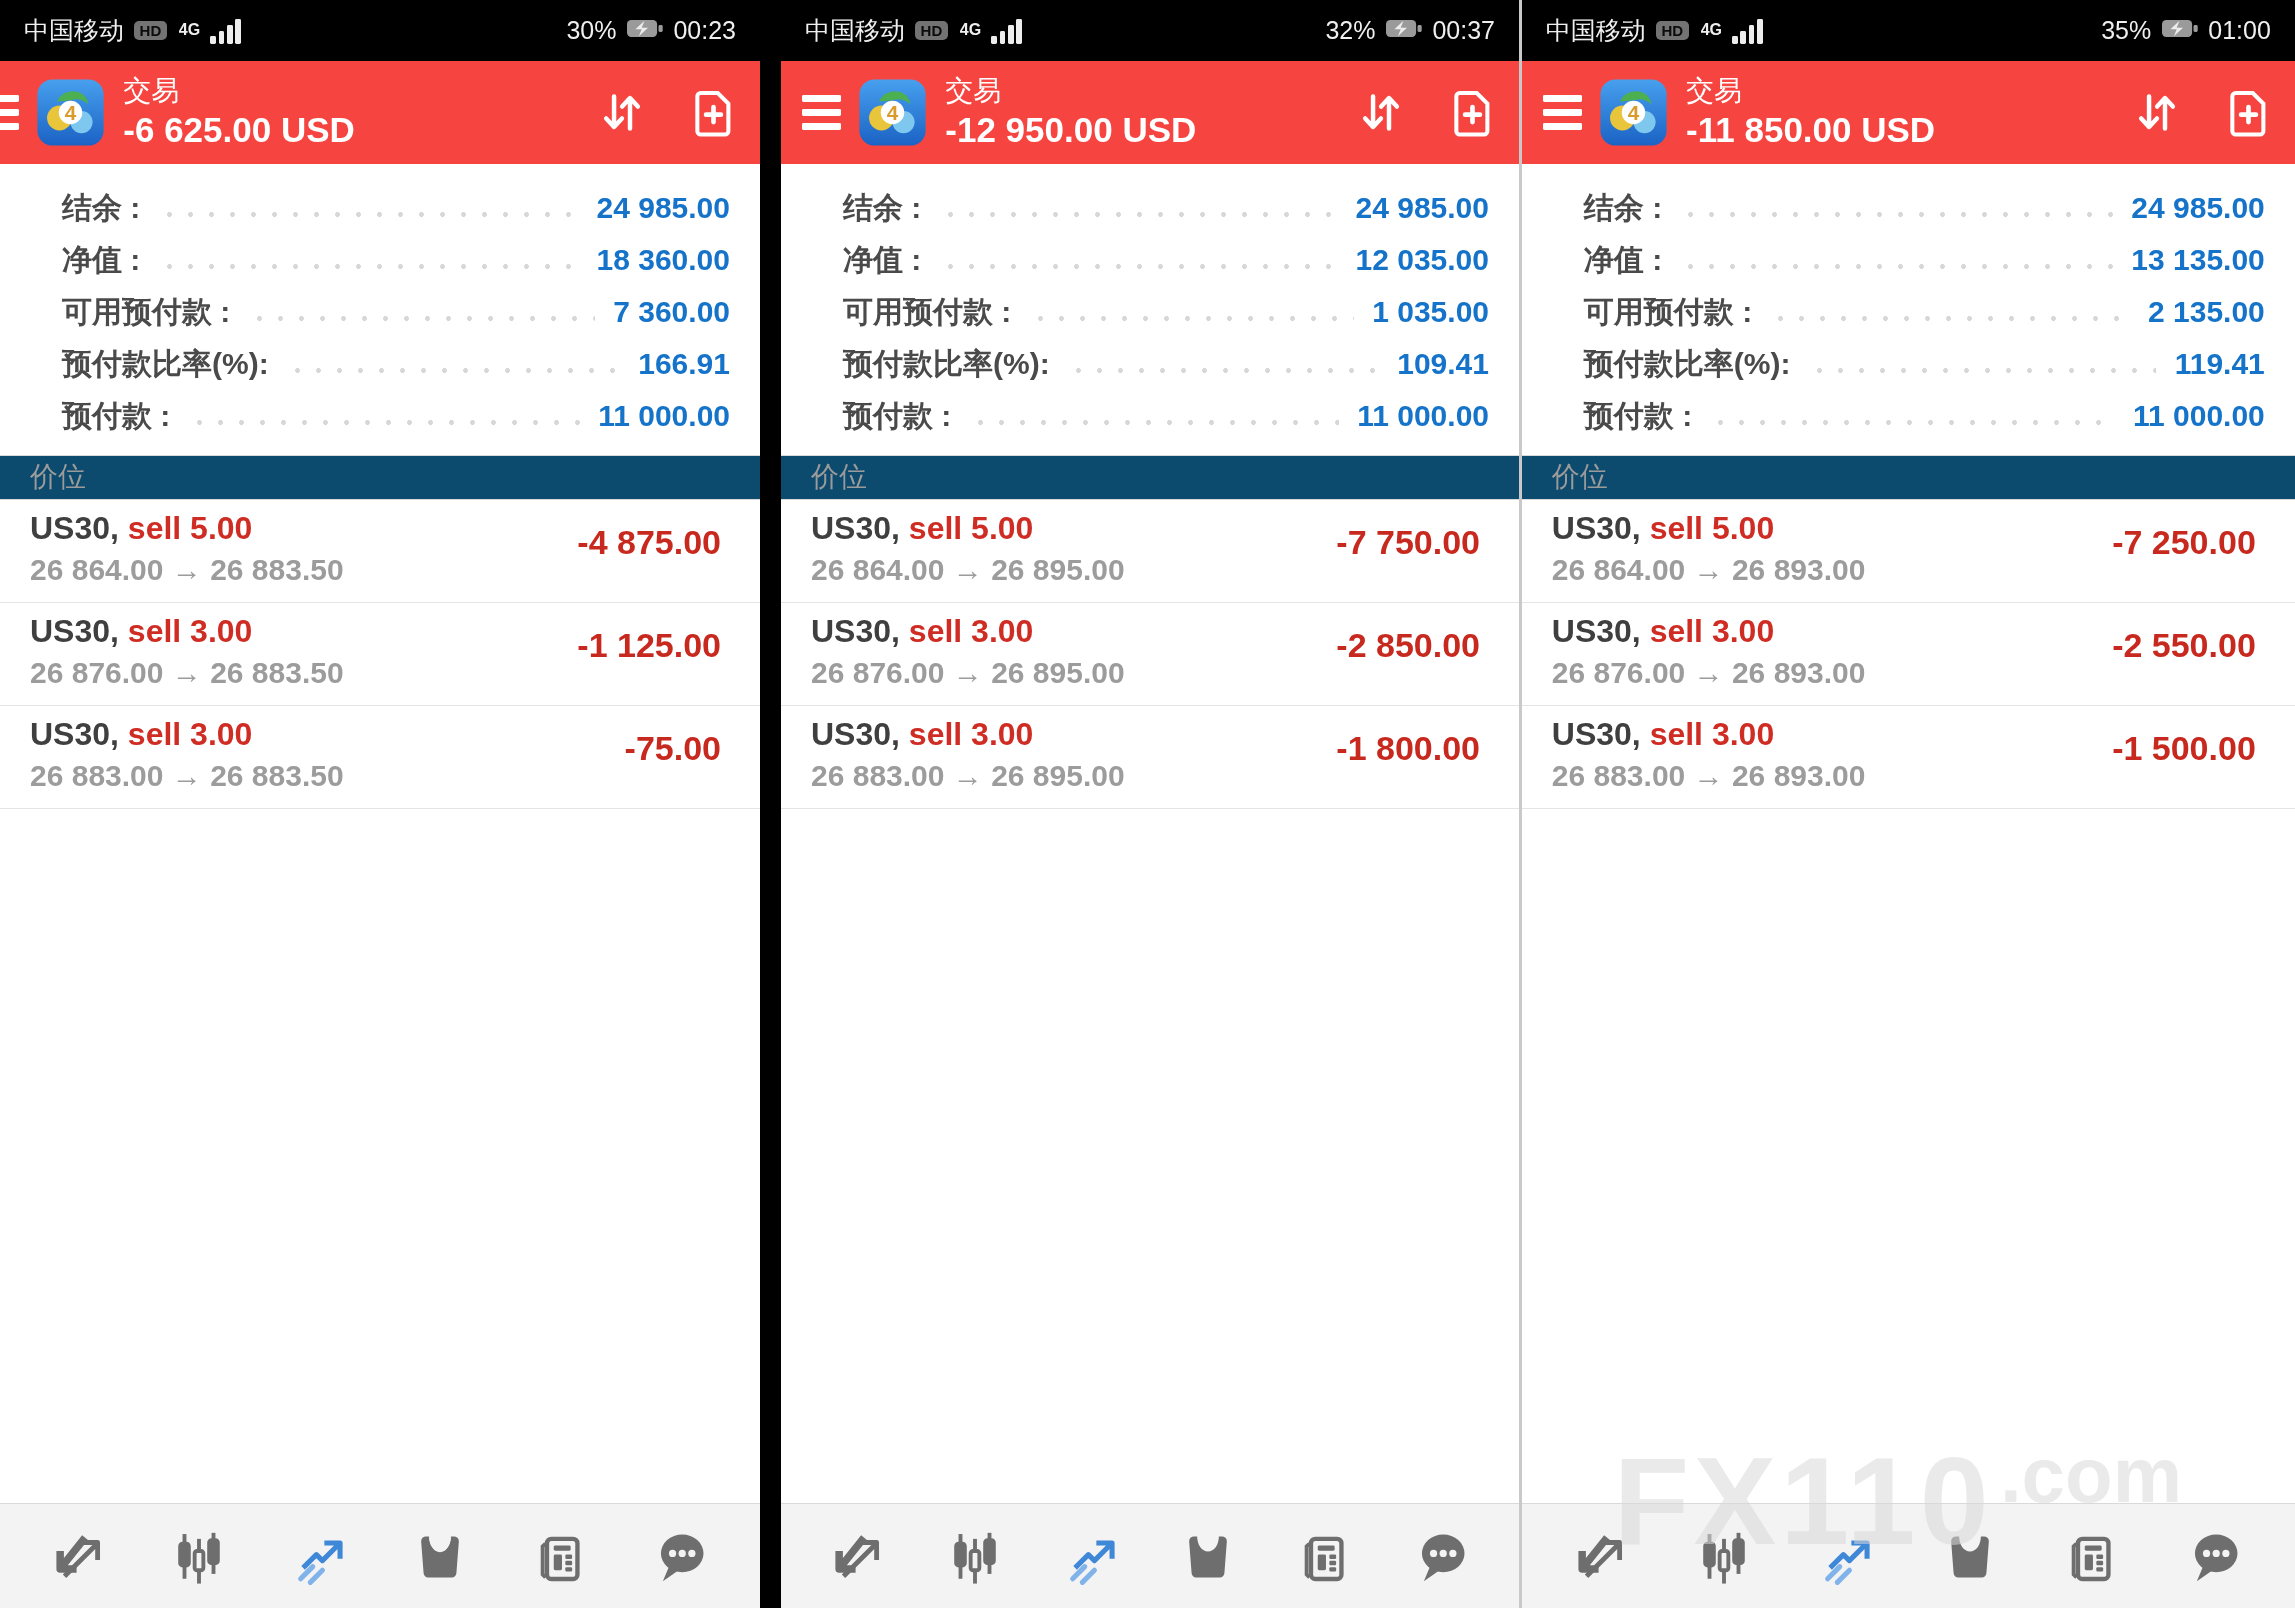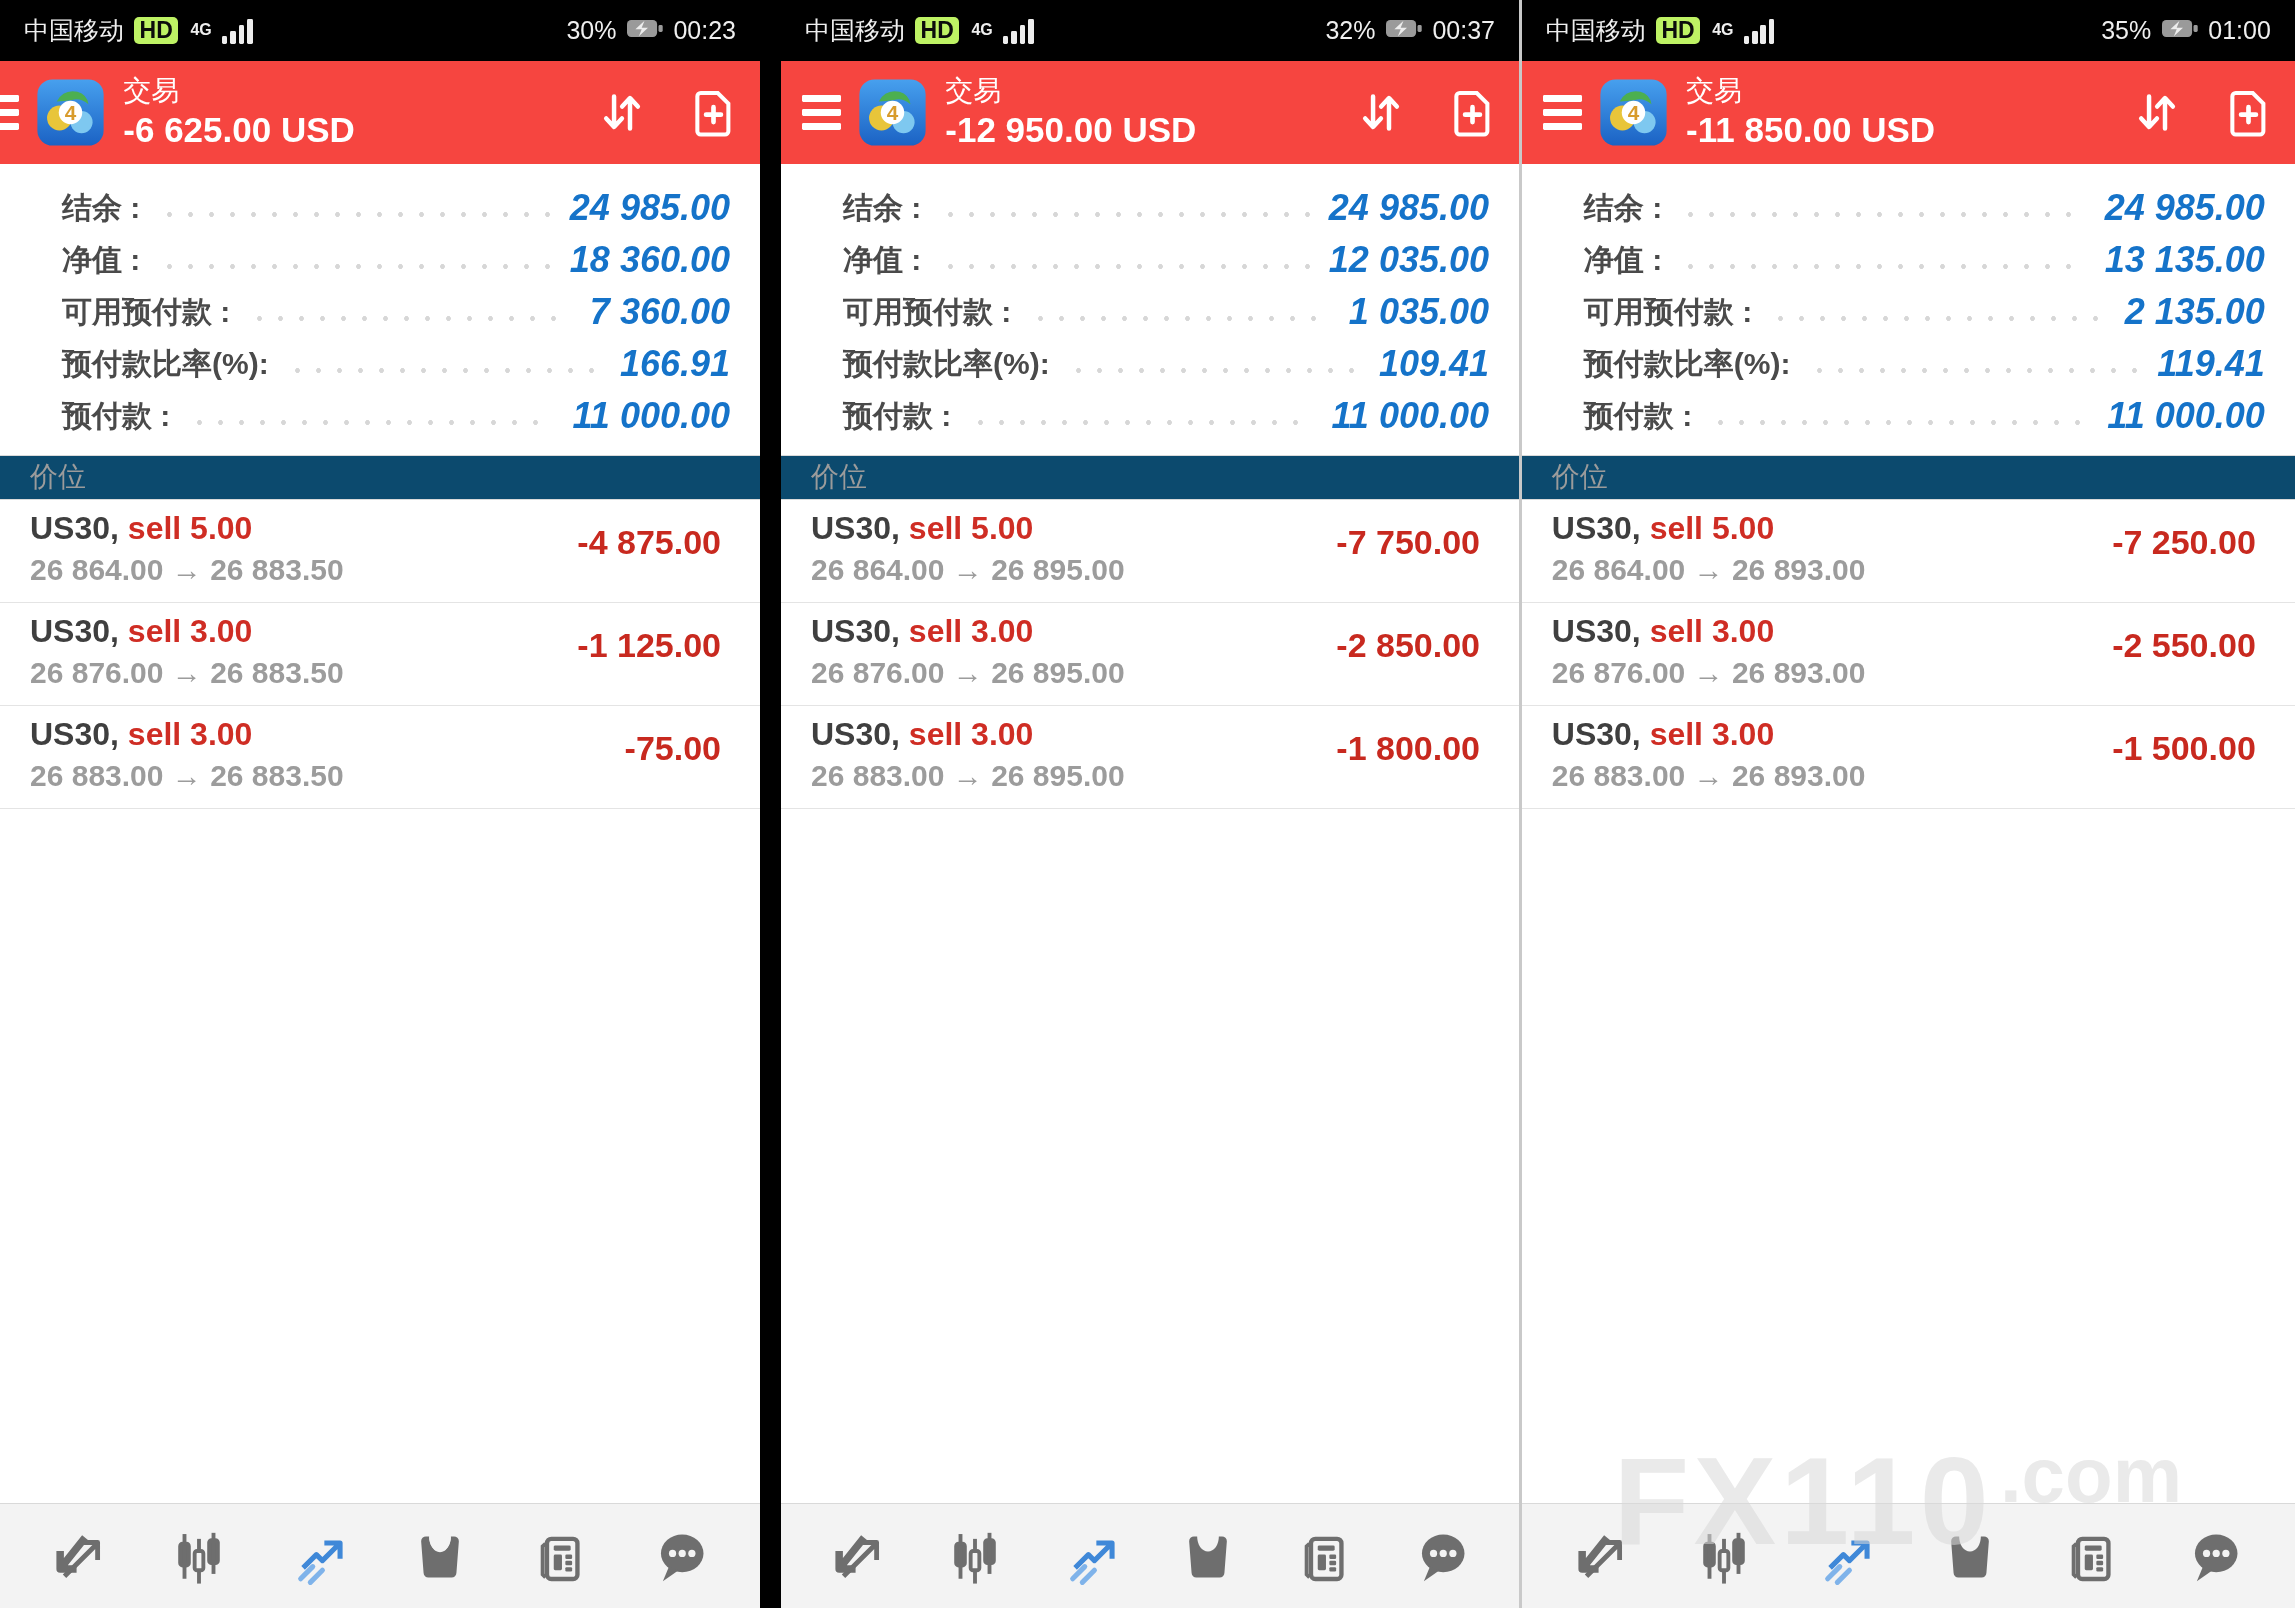--- a/index.html
+++ b/index.html
@@ -20,21 +20,21 @@
   .panel{height:100%;display:flex;flex-direction:column;background:#fff;overflow:hidden;position:relative;}
   .p1{width:760px;}
   .p2{width:738px;}
   .p3{width:773px;}
   .divider-a{width:21px;background:#000;height:100%;}
   .divider-b{width:2.8px;background:#c9c9c9;height:100%;}
 
   
   .statusbar{height:61px;background:#000;color:#efefef;display:flex;align-items:center;justify-content:space-between;padding:0 24px;font-size:25px;flex:none;}
   .status-left,.status-right{display:flex;align-items:center;gap:10px;}
-  .hd-badge{background:#bef264;color:#0c0c0c;font-size:23px;font-weight:bold;border-radius:5px;padding:2.1px 5.6px;line-height:1;}
+  .hd-badge{background:#737373;color:#0c0c0c;font-size:15px;font-weight:bold;border-radius:5px;padding:2.1px 5.6px;line-height:1;}
   .net-label{font-size:16px;font-weight:bold;margin-left:2px;align-self:flex-start;margin-top:7px;}
   .sigbars{display:inline-flex;align-items:flex-end;gap:2.8px;height:27px;}
   .sigbars i{display:block;width:5.6px;background:#ededed;border-radius:1.4px;}
   .sigbars i:nth-child(1){height:8.5px;}
   .sigbars i:nth-child(2){height:13.4px;}
   .sigbars i:nth-child(3){height:19px;}
   .sigbars i:nth-child(4){height:25px;}
   .battery-icon{display:inline-block;}
 
   
@@ -47,21 +47,21 @@
   .appbar-title{font-size:28px;line-height:1.1;}
   .appbar-amount{font-size:35px;font-weight:bold;line-height:1.1;}
   .appbar-actions{margin-left:auto;display:flex;align-items:center;gap:41px;}
   .iconbtn{width:51px;height:51px;display:flex;align-items:center;justify-content:center;}
 
   
   .summary{padding:18.3px 30px 12.7px 30px;flex:none;}
   .srow{display:flex;align-items:center;height:52px;margin-left:32px;}
   .slabel{font-size:30px;font-weight:bold;color:var(--label-dark);white-space:nowrap;}
   .leader{flex:1;height:8.5px;margin:12.7px 18.3px 0 18.3px;background-image:radial-gradient(circle,#d7d7d7 2.1px,rgba(0,0,0,0) 2.5px);background-size:21px 8.5px;background-repeat:repeat-x;background-position:0 center;}
-  .svalue{font-size:36px;font-weight:bold;color:var(--value-blue);white-space:nowrap;font-style:italic;}
+  .svalue{font-size:30px;font-weight:bold;color:var(--value-blue);white-space:nowrap;}
 
   
   .band{height:45px;background:#0c4a6e;border-top:1.4px solid #dadada;border-bottom:1.4px solid #dadada;display:flex;align-items:center;padding:0 30px;flex:none;}
   .band span{color:#9b9b9b;font-size:28px;}
 
   
   .pos-row{min-height:103px;border-bottom:1.4px solid #e4e4e4;display:flex;align-items:center;padding:0 39px 5px 30px;flex:none;background:#fff;}
   .pos-left{display:flex;flex-direction:column;gap:5.6px;}
   .pos-line1{font-size:32px;font-weight:bold;}
   .pos-sym{color:#3f3f3f;}

